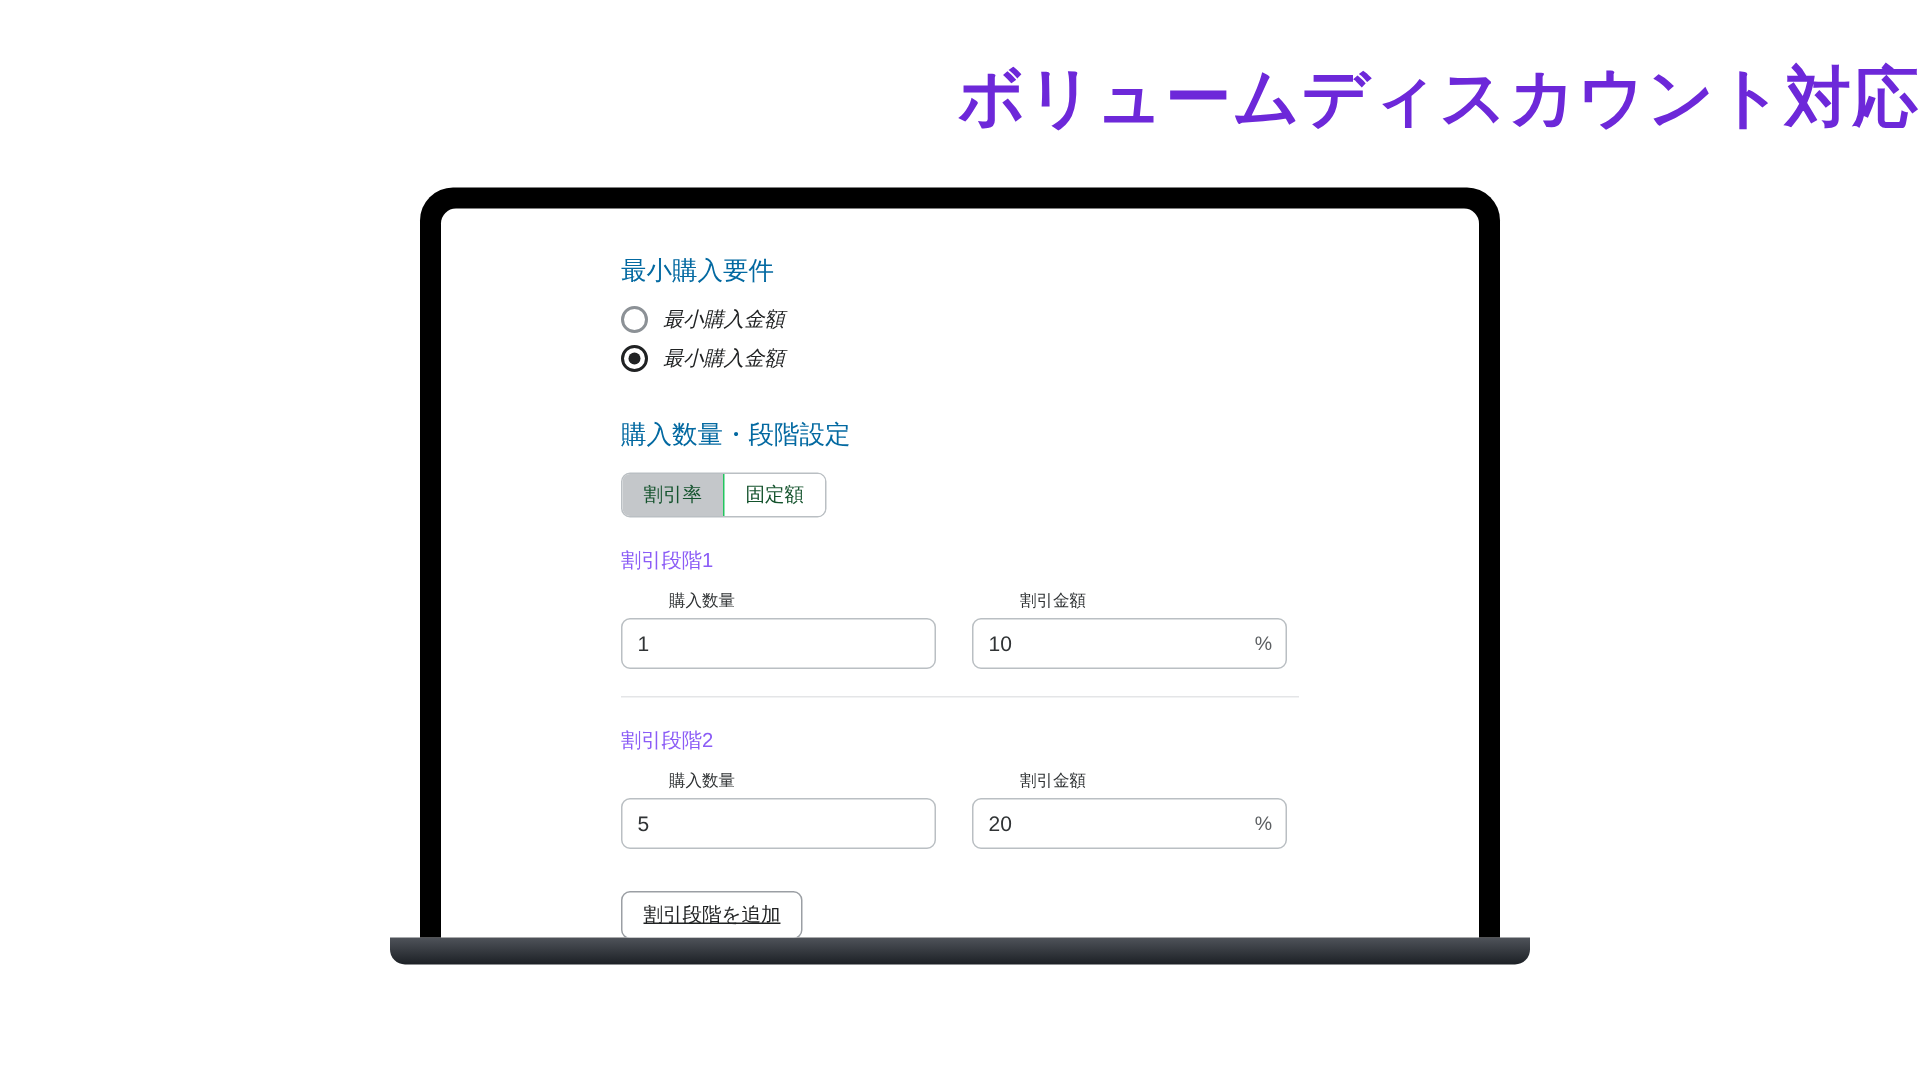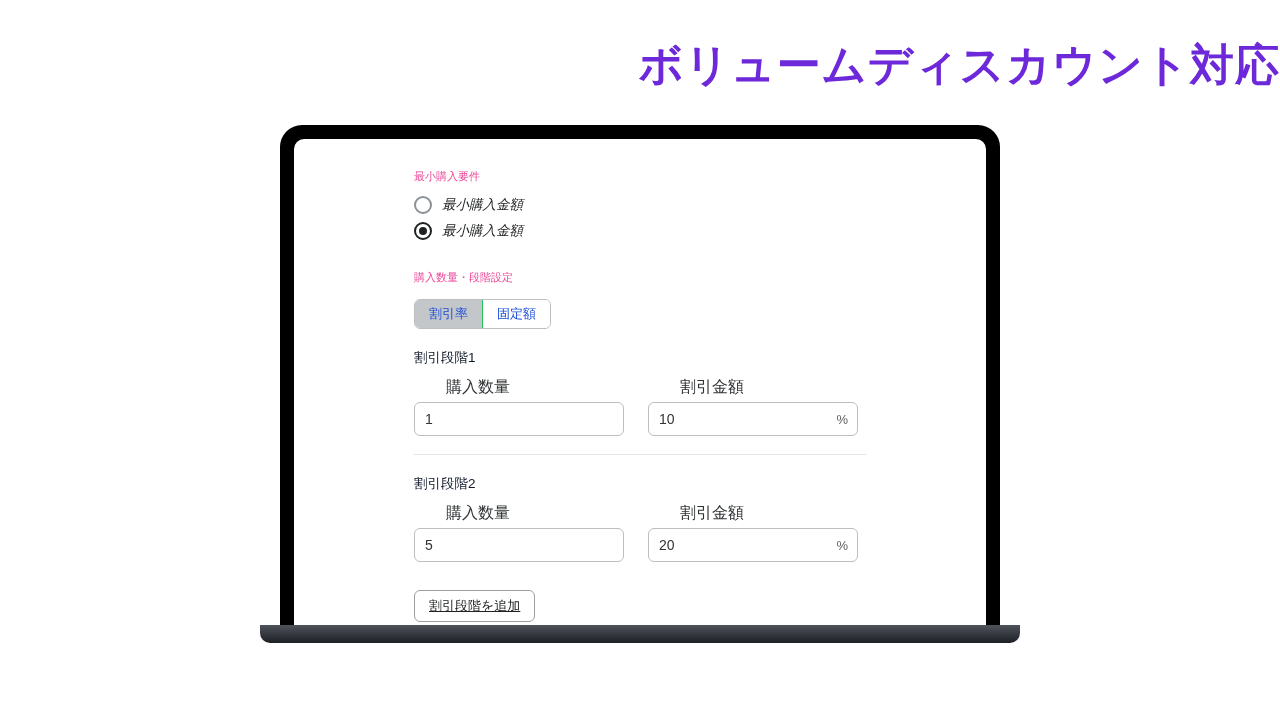--- a/index.html
+++ b/index.html
@@ -44,22 +44,22 @@
     background: #fff;
     border-radius: 10px 10px 0 0;
     padding: 30px 120px 0 120px;
     font-size: 13.5px;
     color: #202223;
     position: relative;
     overflow: hidden;
   }
 
   .section-heading {
-    color: #ec4899;
-    font-size: 11px;
+    color: #0369a1;
+    font-size: 17px;
     margin-bottom: 12px;
   }
 
   
   .radio-row {
     display: flex;
     align-items: center;
     gap: 10px;
     margin-bottom: 8px;
   }
@@ -101,47 +101,47 @@
     border: 1px solid #babfc3;
     border-radius: 6px;
     overflow: hidden;
     margin-top: 2px;
     font-size: 13px;
   }
   .segmented .seg {
     padding: 5px 14px;
     background: #fff;
     cursor: pointer;
-    color: #1d4ed8;
+    color: #14532d;
   }
   .segmented .seg.active {
     background: #c4c7ca;
   }
   .segmented .seg + .seg {
     border-left: 1px solid #22c55e;
   }
 
   
   .tier-block {
     margin-top: 20px;
   }
   .tier-title {
     font-size: 13.5px;
-    color: #0f172a;
+    color: #8b5cf6;
     margin-bottom: 10px;
   }
   .tier-row {
     display: flex;
     gap: 24px;
   }
   .field-col {
     flex: 0 0 210px;
   }
   .field-label {
-    font-size: 16px;
+    font-size: 11px;
     color: #303335;
     margin-bottom: 4px;
     padding-left: 32px;
   }
   .field-input-wrap {
     position: relative;
   }
   input.text-field {
     width: 100%;
     height: 34px;

